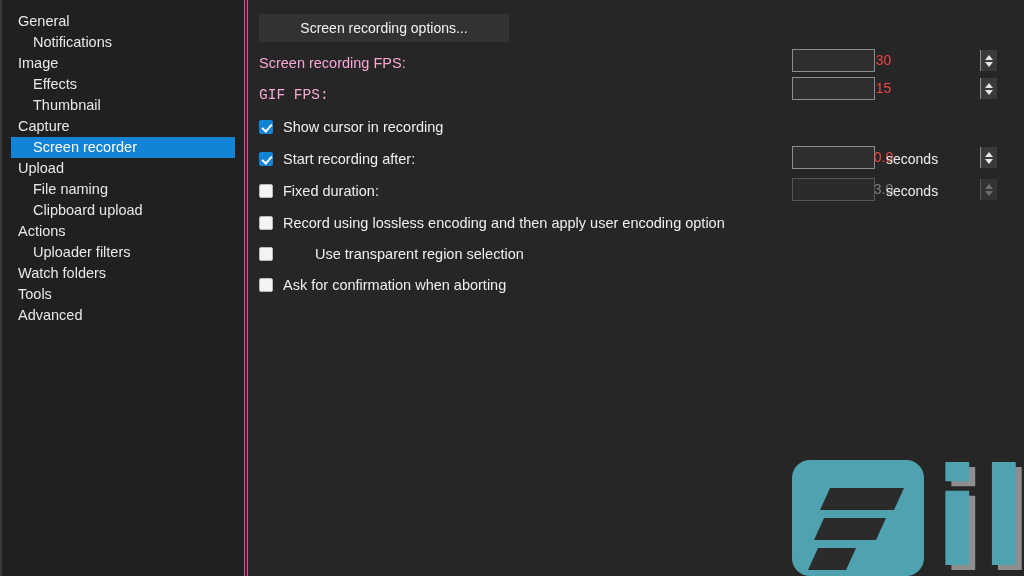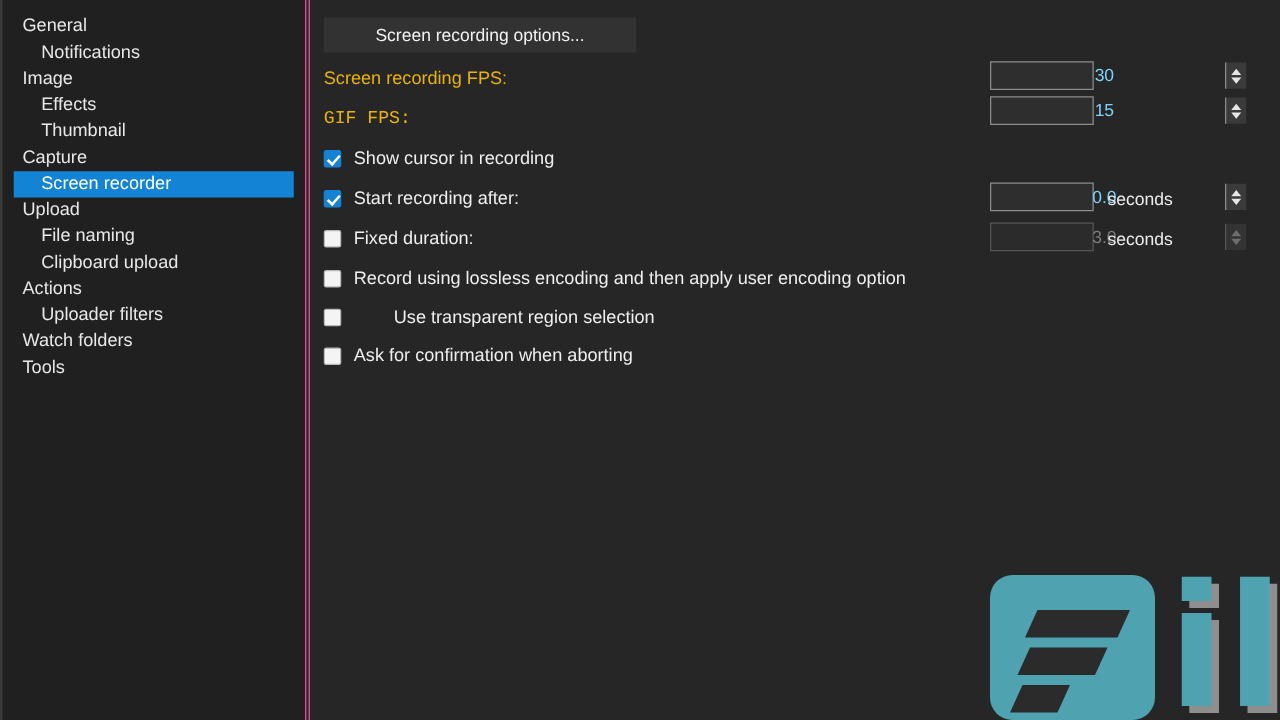--- a/index.html
+++ b/index.html
@@ -89,21 +89,21 @@
   .field-row {
     position: absolute;
     left: 11px;
     display: flex;
     align-items: center;
     height: 22px;
   }
 
   .field-label {
     font-size: 14.5px;
-    color: #eab308;
+    color: #f9a8d4;
     white-space: nowrap;
     text-align: right;
   }
 
   
   .spinner {
     position: absolute;
     display: flex;
     align-items: stretch;
     height: 23px;
@@ -113,21 +113,21 @@
   }
 
   .spinner.disabled {
     border-color: #565656;
     background: #2b2b2b;
   }
 
   .spinner .value {
     flex: 1 1 auto;
     font-size: 14px;
-    color: #7dd3fc;
+    color: #ef4444;
     text-align: center;
     line-height: 21px;
     background: transparent;
     border: none;
     outline: none;
     font-family: "Liberation Sans", sans-serif;
     padding-right: 6px;
   }
 
   .spinner.disabled .value { color: #7d7d7d; }
@@ -248,20 +248,21 @@
       <div class="nav-item child">Thumbnail</div>
       <div class="nav-item">Capture</div>
       <div class="nav-item child selected">Screen recorder</div>
       <div class="nav-item">Upload</div>
       <div class="nav-item child">File naming</div>
       <div class="nav-item child">Clipboard upload</div>
       <div class="nav-item">Actions</div>
       <div class="nav-item child">Uploader filters</div>
       <div class="nav-item">Watch folders</div>
       <div class="nav-item">Tools</div>
+      <div class="nav-item">Advanced</div>
     </nav>
 
   <section id="main">
 
     <button id="options-button">Screen recording options...</button>
 
     <div id="field-rows">
         <div class="field-row" style="top: 52px;">
           <span class="field-label">Screen recording FPS:</span>
         </div>

